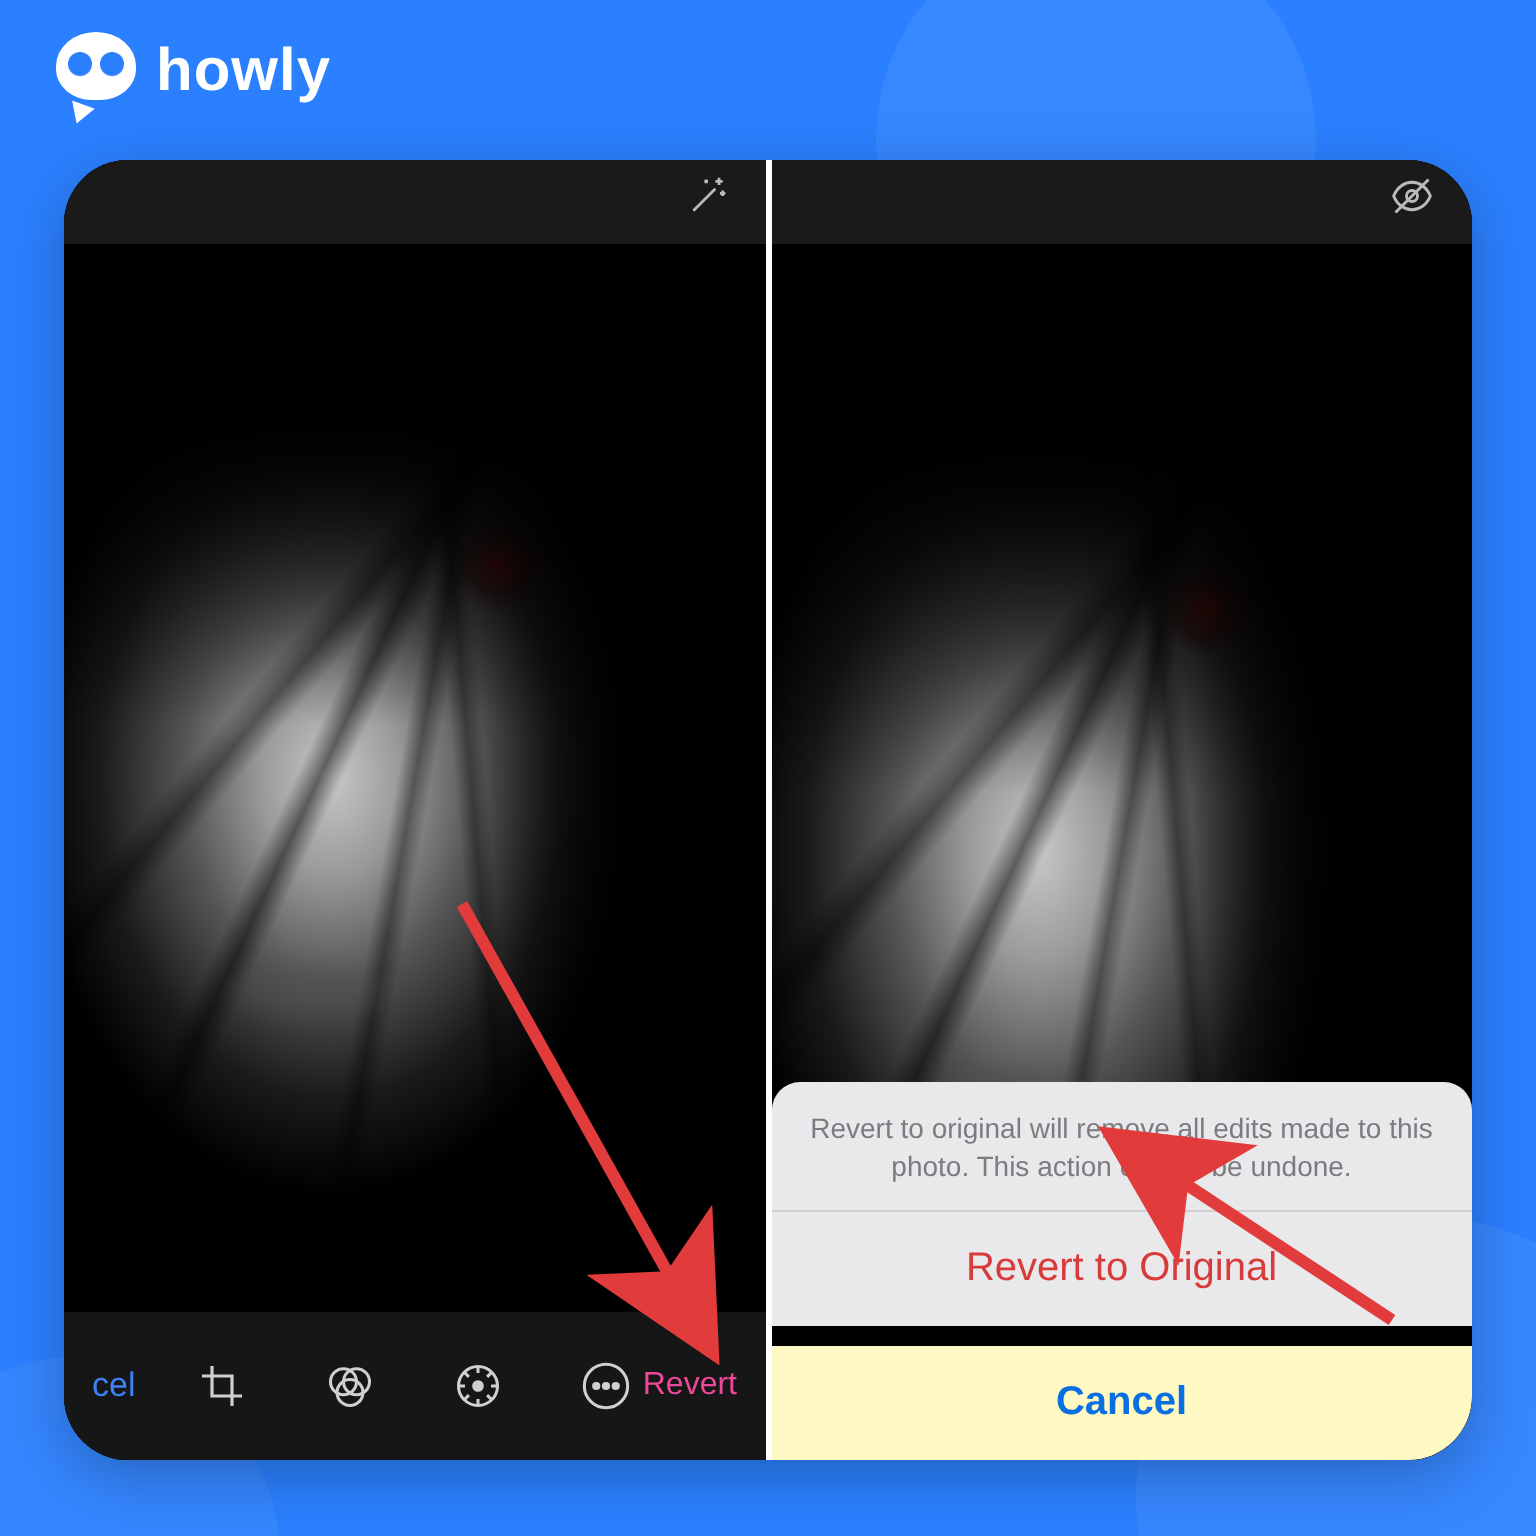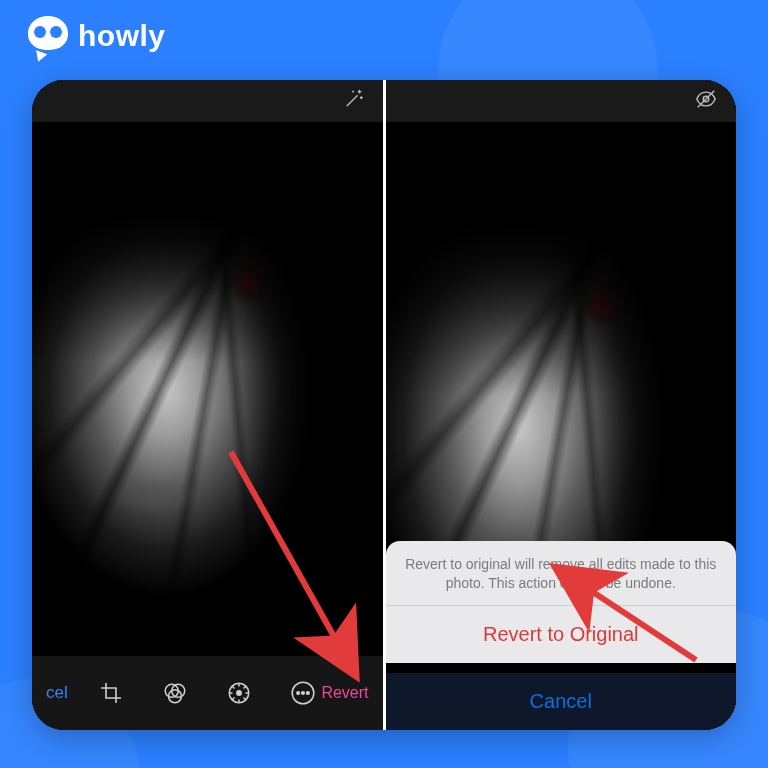--- a/index.html
+++ b/index.html
@@ -242,27 +242,27 @@
       padding: 17px 0;
       text-align: center;
       font-size: 20px;
       background: #f6f6f8;
     }
     .sheet-button.destructive {
       color: #d93a3a;
       background: #e9e9eb;
     }
     .sheet-cancel {
-      background: #0f172a;
+      background: #fef9c3;
       border-radius: 0;
       margin-top: 10px;
       padding: 17px 0;
       text-align: center;
       font-size: 20px;
-      font-weight: 400;
+      font-weight: 700;
       color: #0a6fe0;
     }
     .arrow-right {
       position: absolute;
       bottom: 60px;
       right: 30px;
       pointer-events: none;
       z-index: 12;
     }
   </style>

